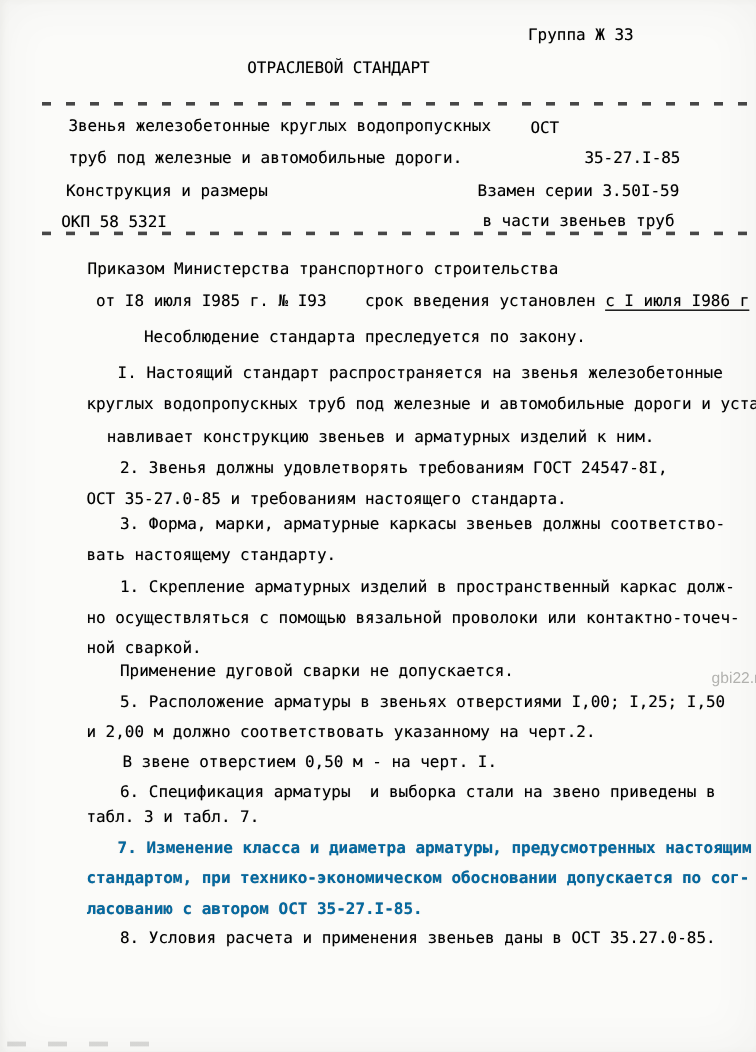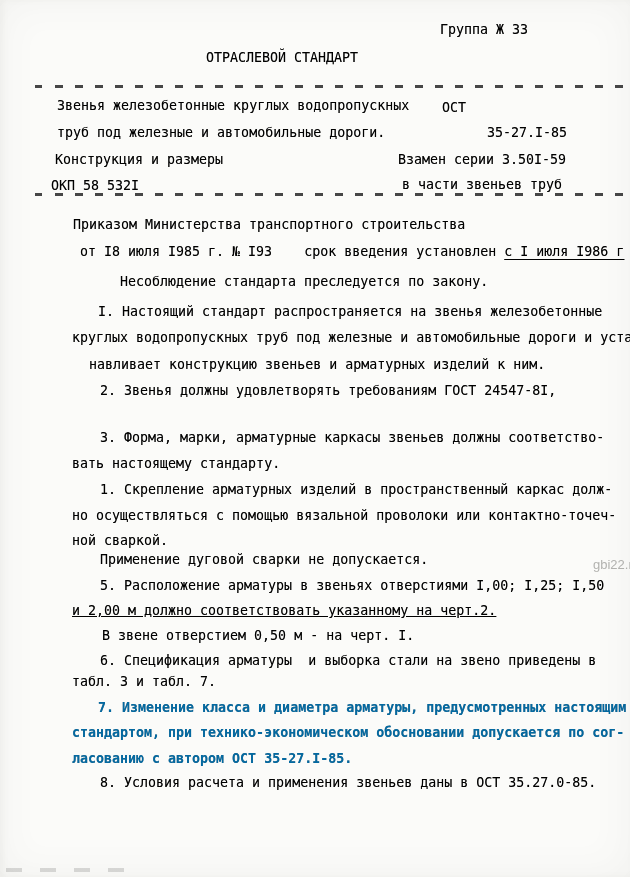--- a/index.html
+++ b/index.html
@@ -66,28 +66,29 @@
   <div class="dashline" style="top:193px;"></div>
 
   <div class="t" style="left:73px;top:216px;">Приказом Министерства транспортного строительства</div>
   <div class="t" style="left:80px;top:243px;"><span>от I8 июля I985 г. № I93    срок введения установлен </span><span class="u">с I июля I986 г</span></div>
   <div class="t" style="left:120px;top:273px;">Несоблюдение стандарта преследуется по закону.</div>
 
   <div class="t" style="left:98px;top:303px;">I. Настоящий стандарт распространяется на звенья железобетонные</div>
   <div class="t" style="left:72px;top:329px;">круглых водопропускных труб под железные и автомобильные дороги и уста-</div>
   <div class="t" style="left:72px;top:356px;margin-left:17px;">навливает конструкцию звеньев и арматурных изделий к ним.</div>
   <div class="t" style="left:100px;top:382px;">2. Звенья должны удовлетворять требованиям ГОСТ 24547-8I,</div>
+  <div class="t" style="left:72px;top:408px;">ОСТ 35-27.0-85 и требованиям настоящего стандарта.</div>
   <div class="t" style="left:100px;top:429px;">3. Форма, марки, арматурные каркасы звеньев должны соответство-</div>
   <div class="t" style="left:72px;top:455px;">вать настоящему стандарту.</div>
   <div class="t" style="left:100px;top:481px;">1. Скрепление арматурных изделий в пространственный каркас долж-</div>
   <div class="t" style="left:72px;top:507px;">но осуществляться с помощью вязальной проволоки или контактно-точеч-</div>
   <div class="t" style="left:72px;top:532px;">ной сваркой.</div>
   <div class="t" style="left:100px;top:551px;">Применение дуговой сварки не допускается.</div>
   <div class="t" style="left:100px;top:577px;">5. Расположение арматуры в звеньях отверстиями I,00; I,25; I,50</div>
-  <div class="t" style="left:72px;top:602px;text-decoration:underline;">и 2,00 м должно соответствовать указанному на черт.2.</div>
+  <div class="t" style="left:72px;top:602px;">и 2,00 м должно соответствовать указанному на черт.2.</div>
   <div class="t" style="left:102px;top:627px;">В звене отверстием 0,50 м - на черт. I.</div>
   <div class="t" style="left:100px;top:652px;">6. Спецификация арматуры  и выборка стали на звено приведены в</div>
   <div class="t" style="left:72px;top:673px;">табл. 3 и табл. 7.</div>
   <div class="t bold" style="left:98px;top:699px;">7. Изменение класса и диаметра арматуры, предусмотренных настоящим</div>
   <div class="t bold" style="left:72px;top:724px;">стандартом, при технико-экономическом обосновании допускается по сог-</div>
   <div class="t bold" style="left:72px;top:750px;">ласованию с автором ОСТ 35-27.I-85.</div>
   <div class="t" style="left:100px;top:774px;">8. Условия расчета и применения звеньев даны в ОСТ 35.27.0-85.</div>
 
   <div class="watermark" style="left:593px;top:557px;">gbi22.ru</div>
   <div class="artifact"></div>

